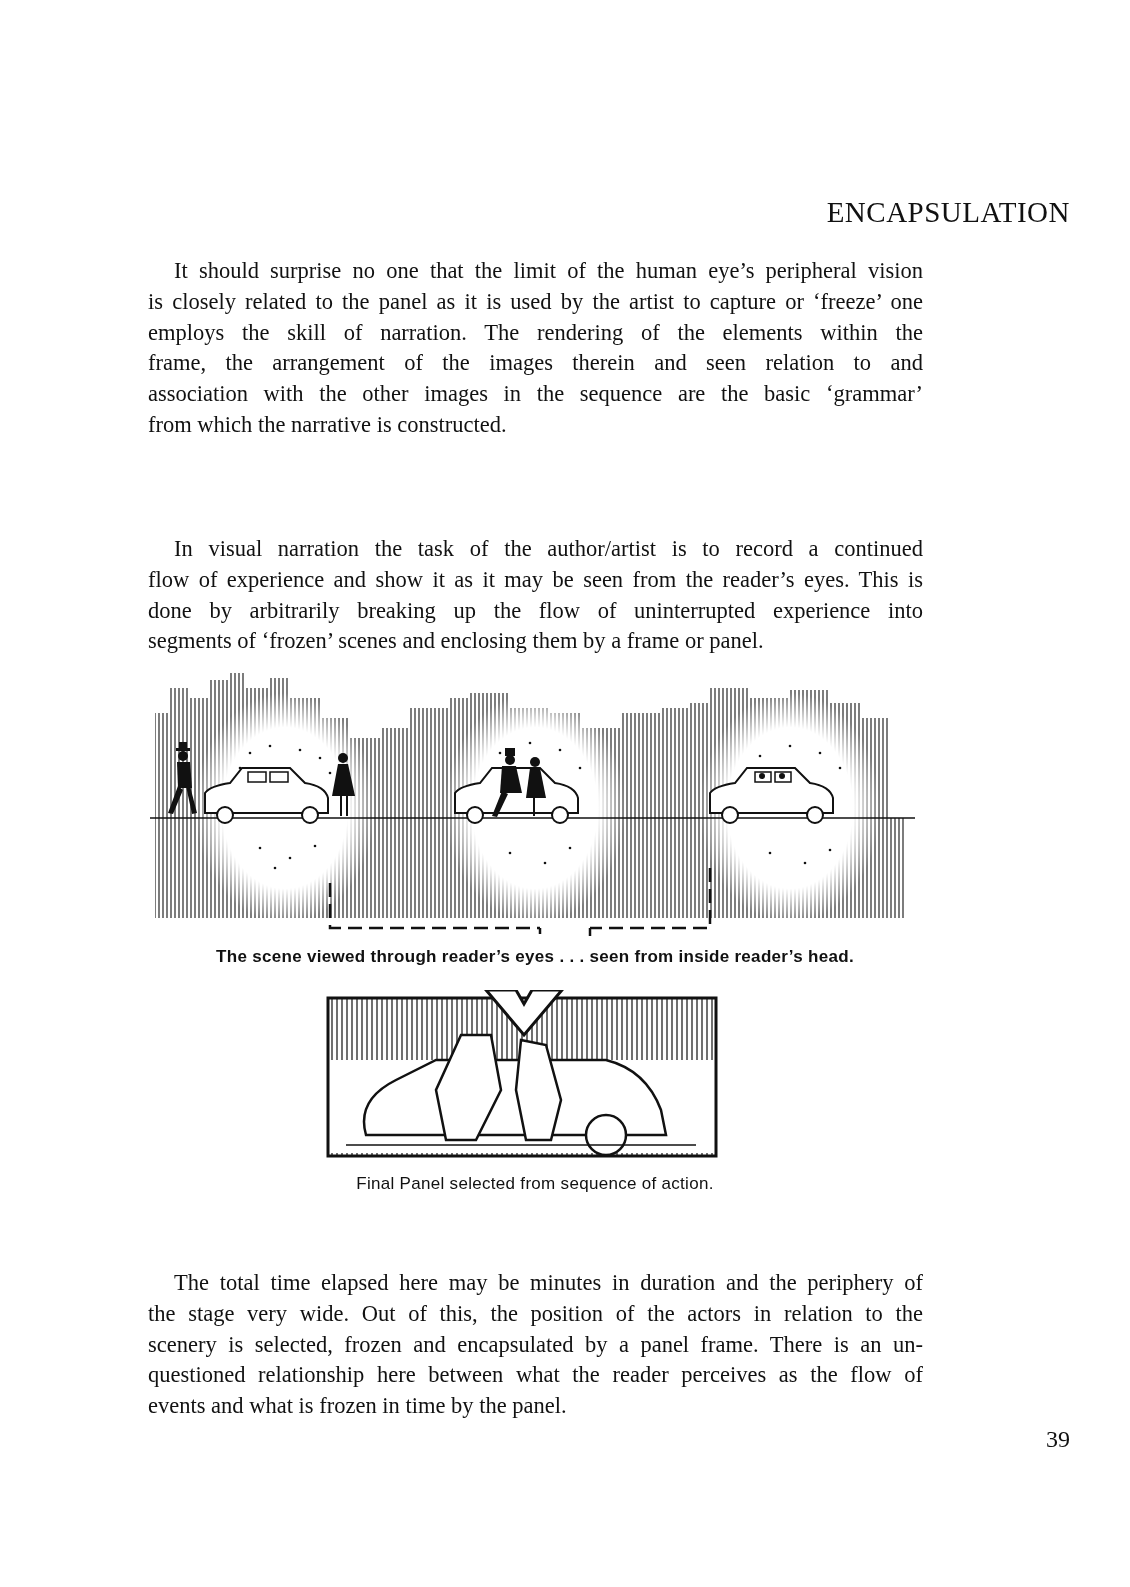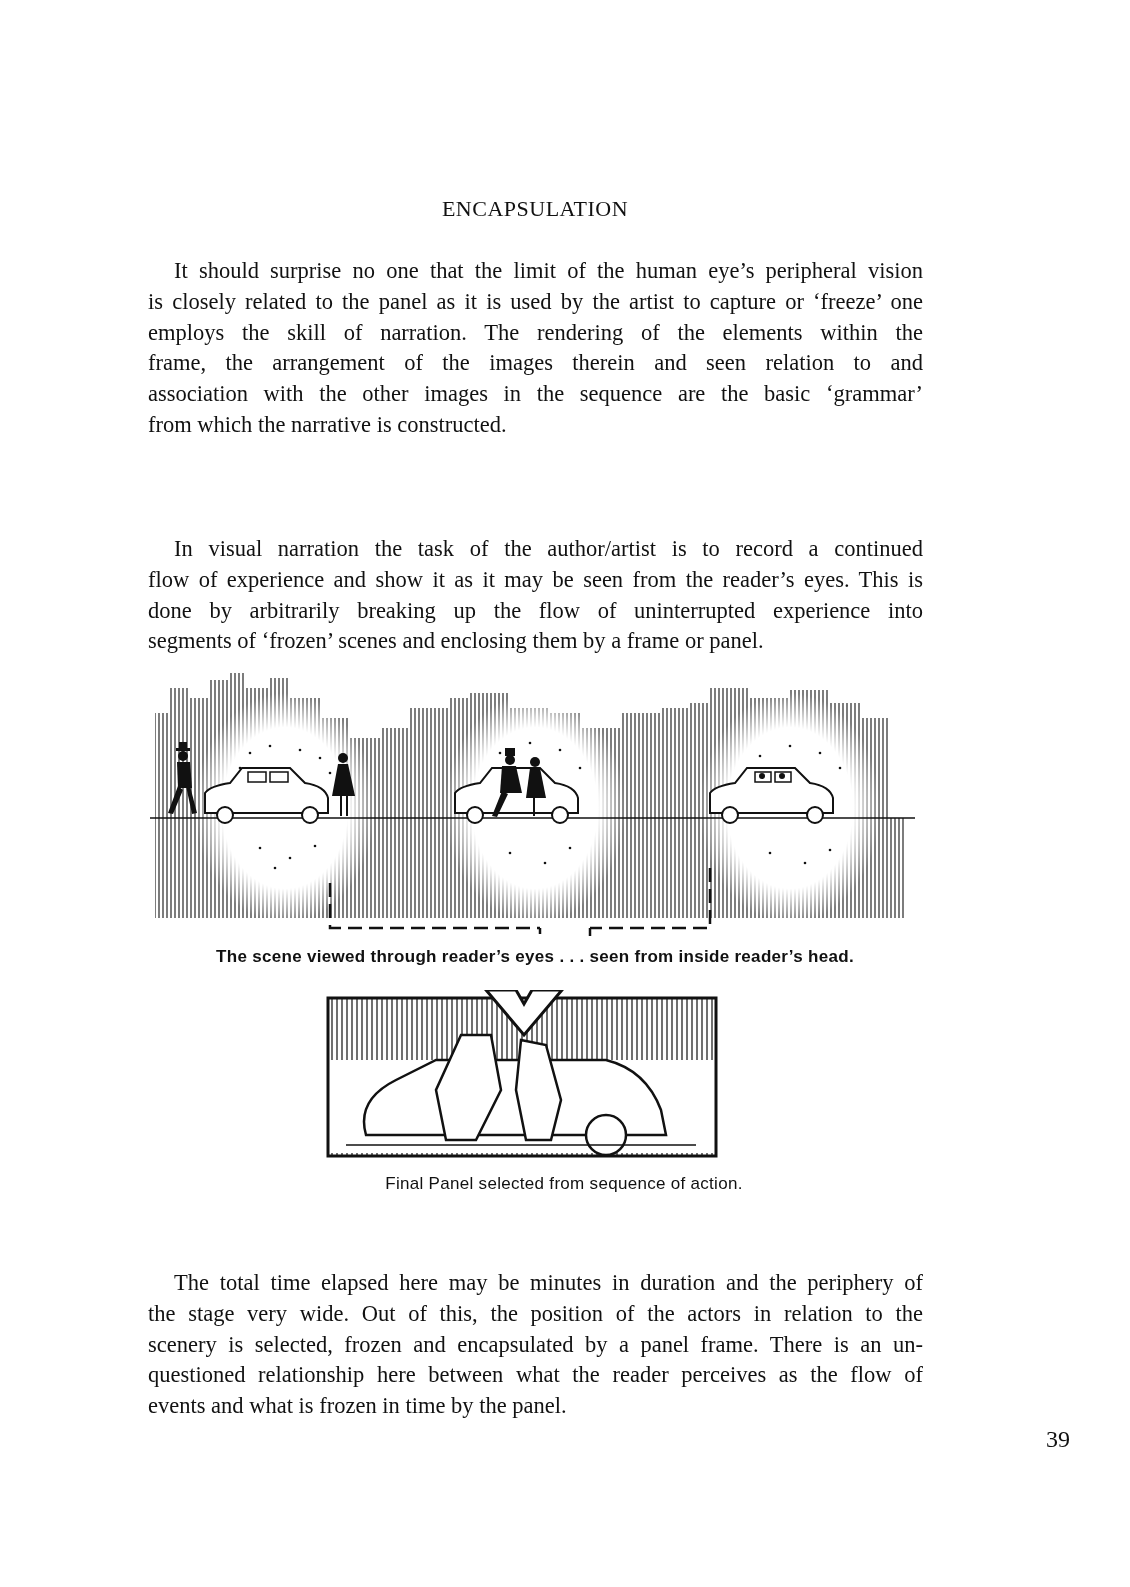--- a/index.html
+++ b/index.html
@@ -1,30 +1,30 @@
 <!DOCTYPE html>
 <html><head>
 <meta charset="utf-8">
 <style>
   html, body { margin:0; padding:0; background:#ffffff; }
   body { width:1130px; height:1587px; position:relative; overflow:hidden; color:#111; }
   .serif { font-family: "Liberation Serif", "DejaVu Serif", serif; }
   .sans { font-family: "Liberation Sans", "DejaVu Sans", sans-serif; }
-  .title { position:absolute; top:196px; left:0; width:1070px; text-align:center; font-size:22px; letter-spacing:0.5px; }
+  .title { position:absolute; top:196px; left:0; width:1070px; text-align:right; font-size:29px; letter-spacing:0.5px; }
   .para { position:absolute; left:148px; width:775px; font-size:22.5px; line-height:30.8px; text-align:justify; }
   .para .ln { display:block; text-align:justify; text-align-last:justify; white-space:nowrap; }
   .para .ln.first { text-indent:26px; }
   .para .ln.last { text-align-last:left; }
   #p1 { top:248px;margin-top:8px; }
   #p2 { top:534px; }
   #p3 { top:1268px; }
   .fig1 { position:absolute; left:150px; top:668px; width:765px; height:268px; }
   .cap1 { position:absolute; top:947px; left:0; width:1070px; text-align:center; font-size:17px; letter-spacing:0.3px;font-weight:bold; }
   .fig2 { position:absolute; left:326px; top:990px; width:392px; height:168px; }
-  .cap2 { position:absolute; top:1174px; left:0; width:1070px; text-align:center; font-size:17px; letter-spacing:0.3px;margin-left:29px; }
+  .cap2 { position:absolute; top:1174px; left:0; width:1070px; text-align:center; font-size:17px; letter-spacing:0.3px; }
   .pagenum { position:absolute; top:1426px; left:0; width:1070px; text-align:right; font-size:24px; }
 </style>
 </head>
 <body>
 
 <div class="title serif">ENCAPSULATION</div>
 
 <div id="p1" class="para serif">
   <span class="ln first">It should surprise no one that the limit of the human eye’s peripheral vision</span>
   <span class="ln">is closely related to the panel as it is used by the artist to capture or ‘freeze’ one</span>

